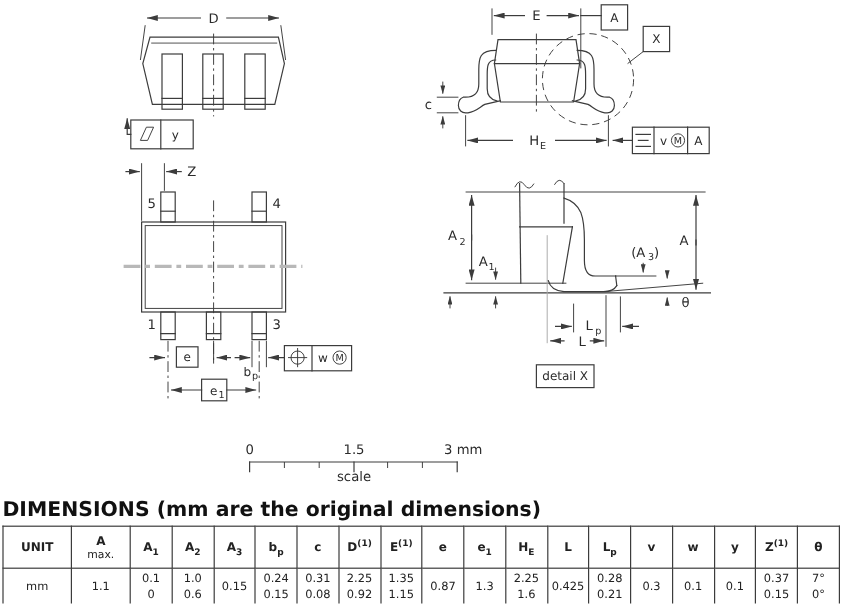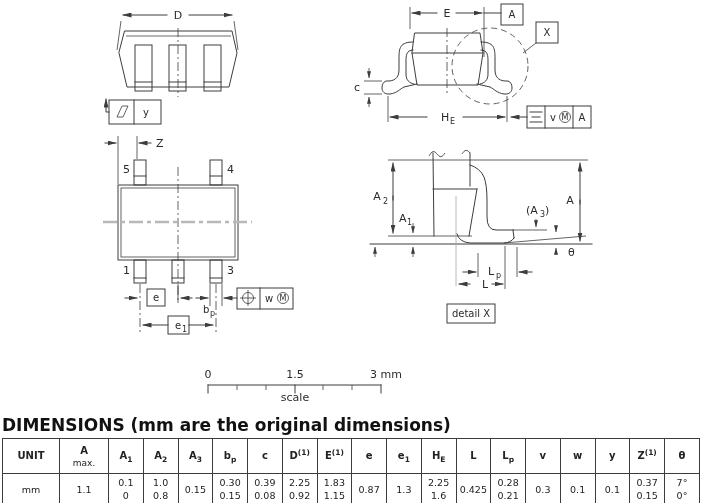--- a/index.html
+++ b/index.html
@@ -316,40 +316,40 @@
     <td>
           <span class="v">1.1</span>
           <span class="v"></span>
         </td>
     <td>
           <span class="v">0.1</span>
           <span class="v">0</span>
         </td>
     <td>
           <span class="v">1.0</span>
-          <span class="v">0.8</span>
+          <span class="v">0.6</span>
         </td>
     <td>
           <span class="v">0.15</span>
           <span class="v"></span>
         </td>
     <td>
-          <span class="v">0.30</span>
+          <span class="v">0.24</span>
           <span class="v">0.15</span>
         </td>
     <td>
-          <span class="v">0.39</span>
+          <span class="v">0.31</span>
           <span class="v">0.08</span>
         </td>
     <td>
           <span class="v">2.25</span>
           <span class="v">0.92</span>
         </td>
     <td>
-          <span class="v">1.83</span>
+          <span class="v">1.35</span>
           <span class="v">1.15</span>
         </td>
     <td>
           <span class="v">0.87</span>
           <span class="v"></span>
         </td>
     <td>
           <span class="v">1.3</span>
           <span class="v"></span>
         </td>

